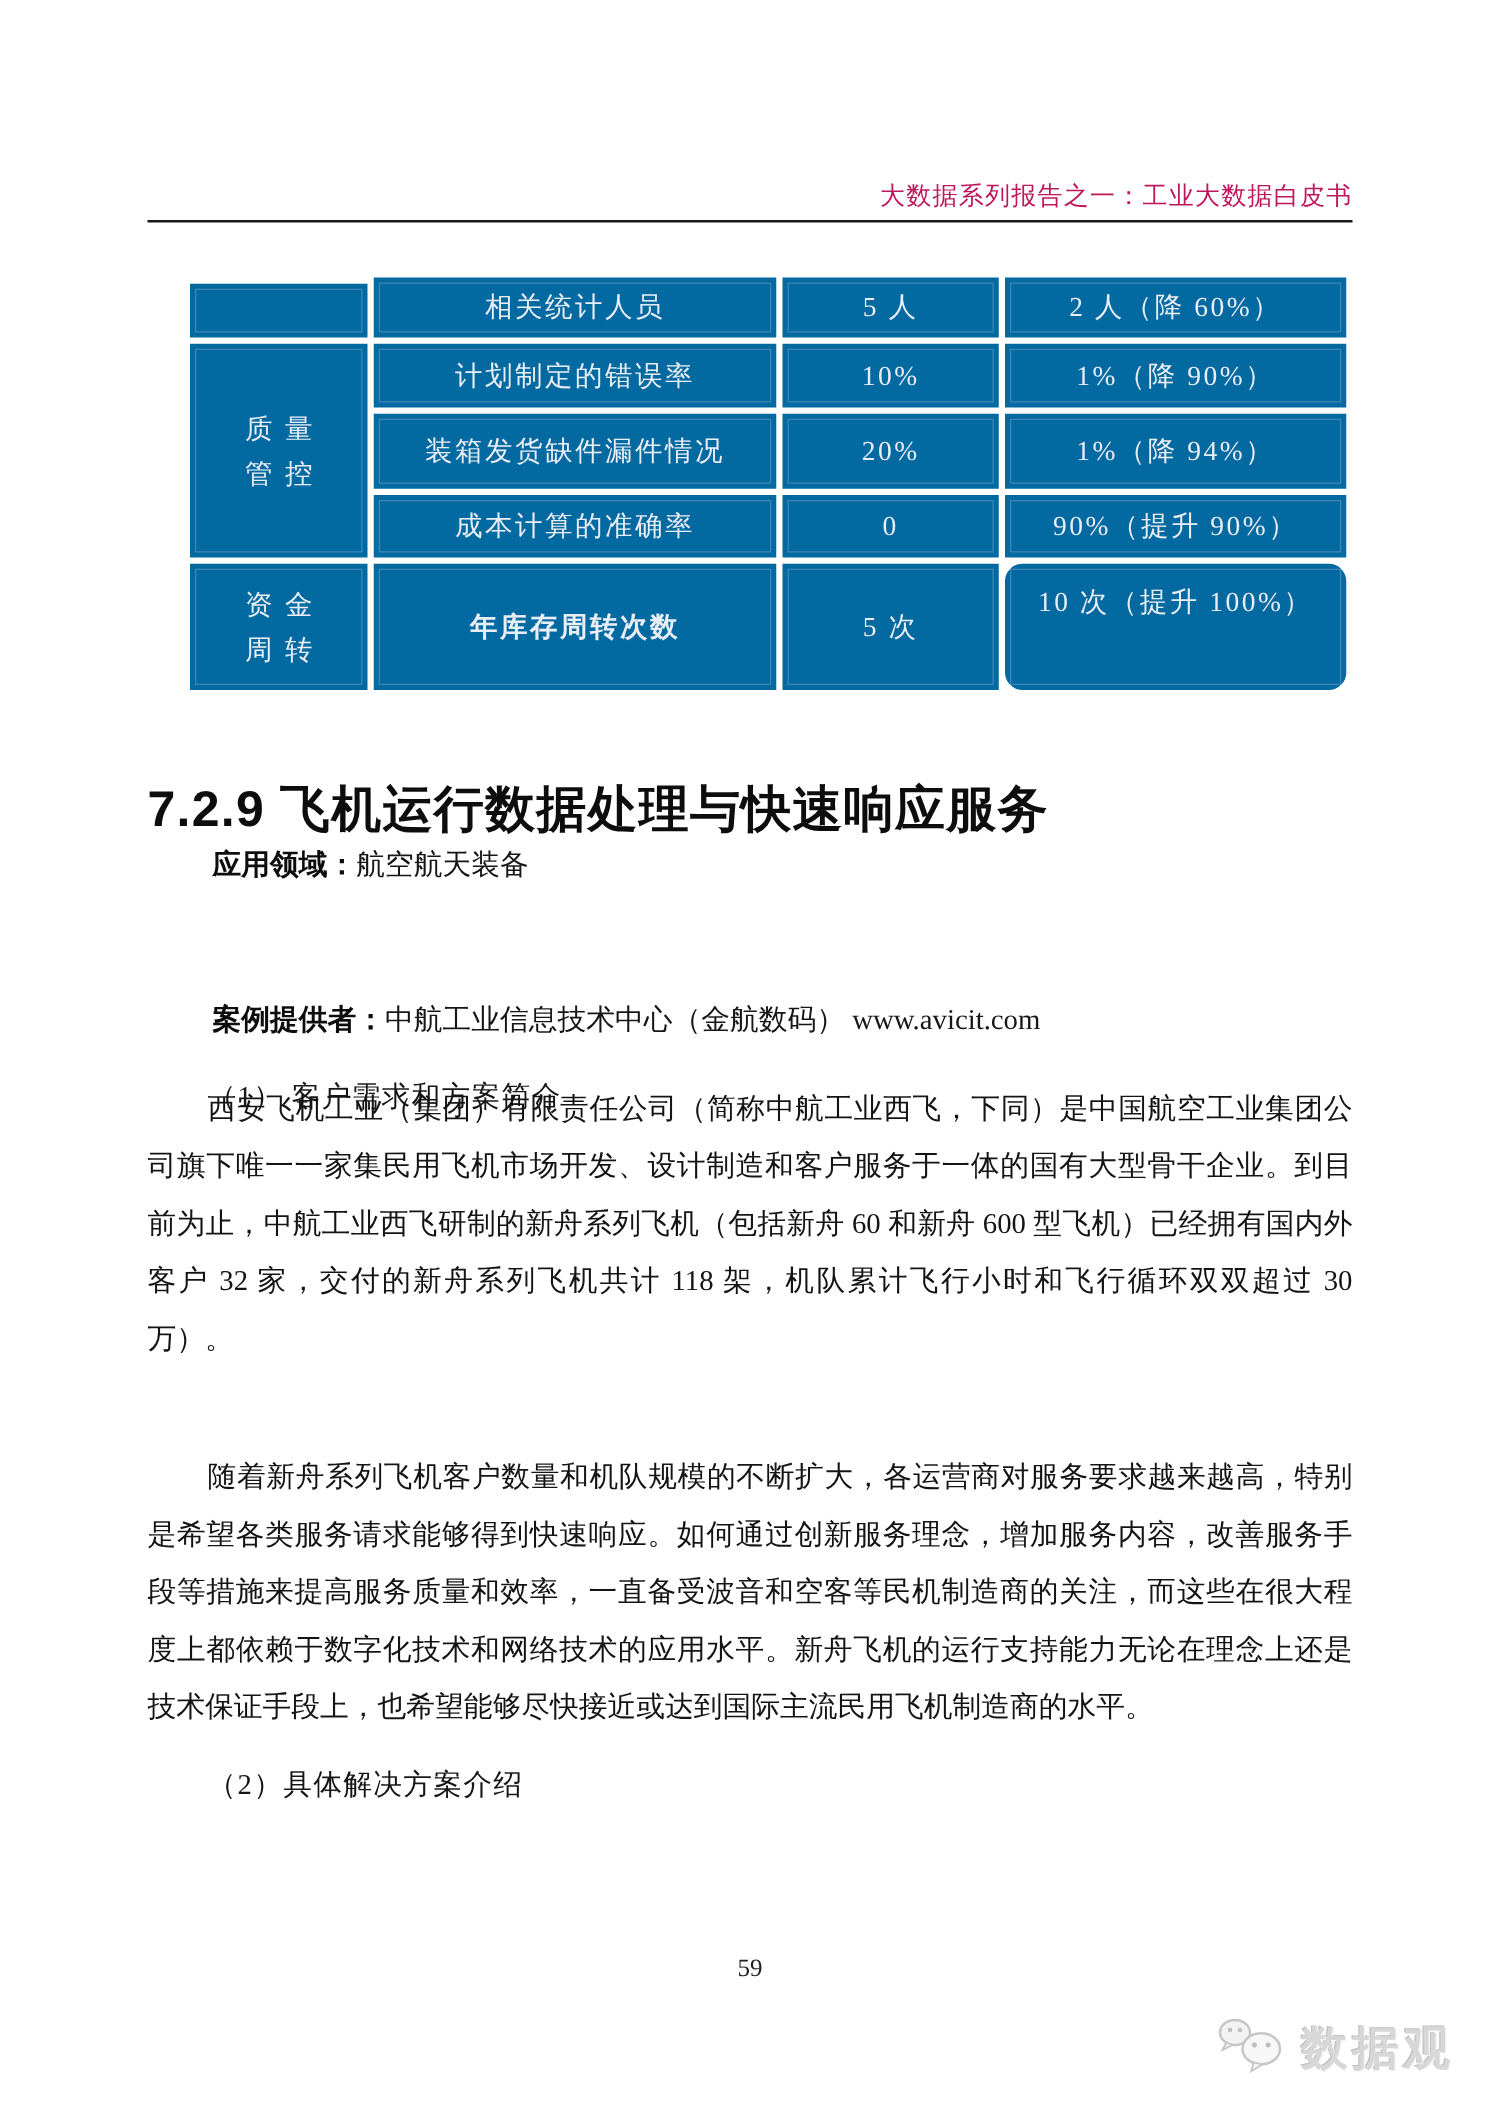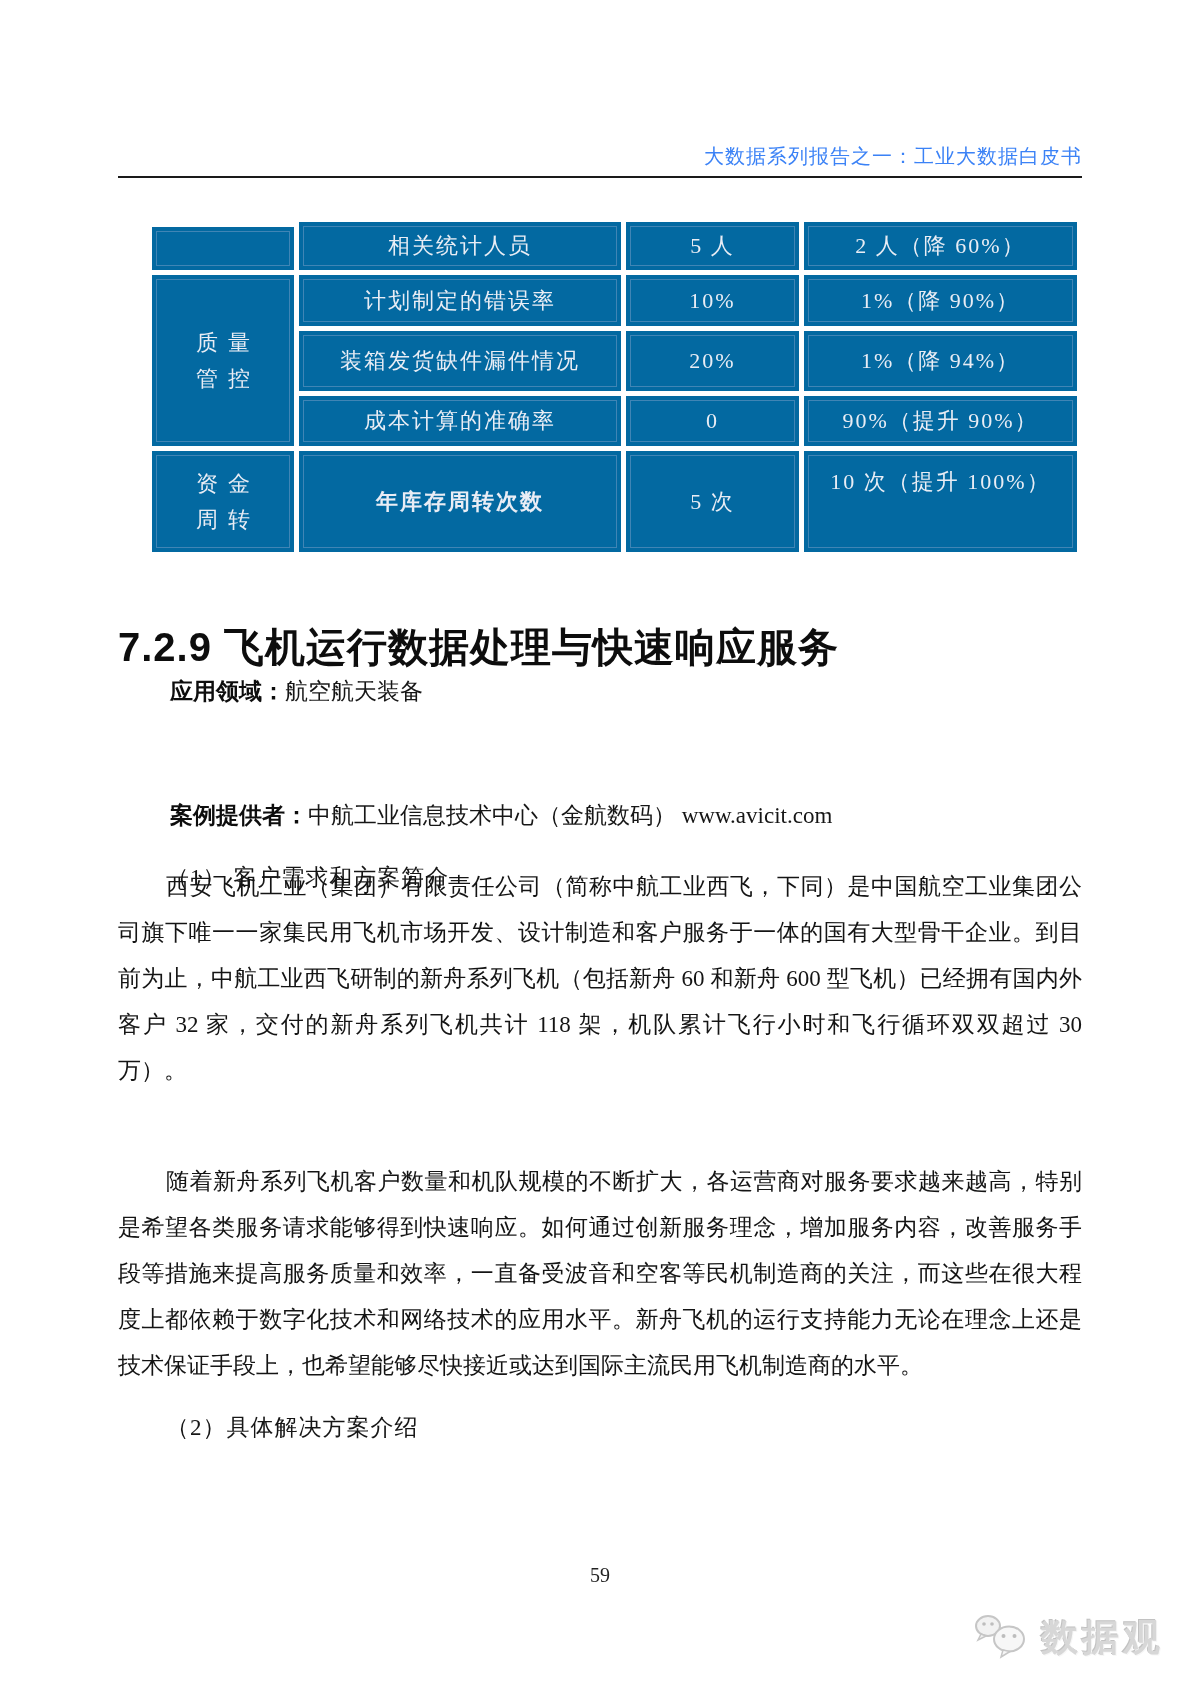--- a/index.html
+++ b/index.html
@@ -8,21 +8,21 @@
     width:1200px; height:1696px;
     background:#ffffff;
     overflow:hidden;
     font-family:"Liberation Serif","DejaVu Serif",serif;
     color:#111;
   }
 
   
   .doc-header {
     position:absolute; top:143px; right:118px;
-    font-size:20px; color:#3b82f6; letter-spacing:1px;
+    font-size:20px; color:#be185d; letter-spacing:1px;
   }
   .header-rule {
     position:absolute; top:176px; left:118px; right:118px;
     height:2px; background:#1a1a1a;
   }
 
   
   .perf-table {
     position:absolute; left:152px; top:222px;
     display:grid;
@@ -39,21 +39,21 @@
     box-sizing:border-box;
     text-align:center;
   }
   .cell::after {
     content:""; position:absolute; inset:4px;
     border:1px solid rgba(165,180,215,0.38);
     pointer-events:none;
   }
   .group-cell { flex-direction:column; letter-spacing:10px; text-indent:10px; line-height:36px; }
   .cell.offset-first { margin-top:5px; }
-  .cell.v-top { align-items:flex-start; padding-top:16px; }
+  .cell.v-top { align-items:flex-start; padding-top:16px;border-radius:14px; }
 
   
   .section-heading {
     position:absolute; left:118px; top:620px;
     font-family:"Liberation Sans","DejaVu Sans",sans-serif;
     font-weight:bold; font-size:40px; color:#0d0d0d; letter-spacing:1px;
   }
   .field { position:absolute; left:170px; font-size:23px; white-space:nowrap; }
   .field-1 { top:676px; }
   .field-2 { top:738px; }

